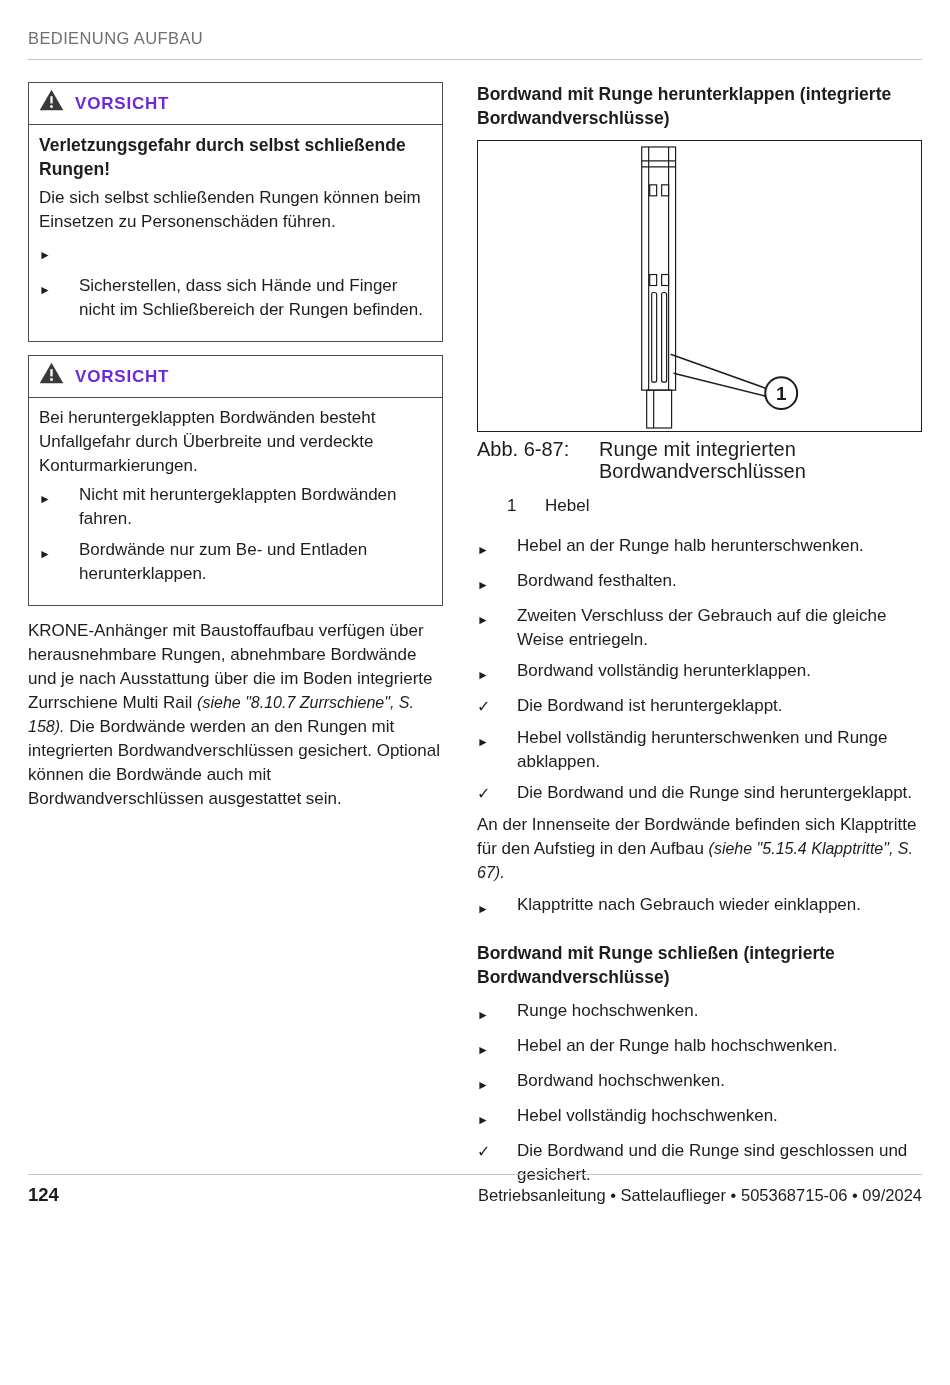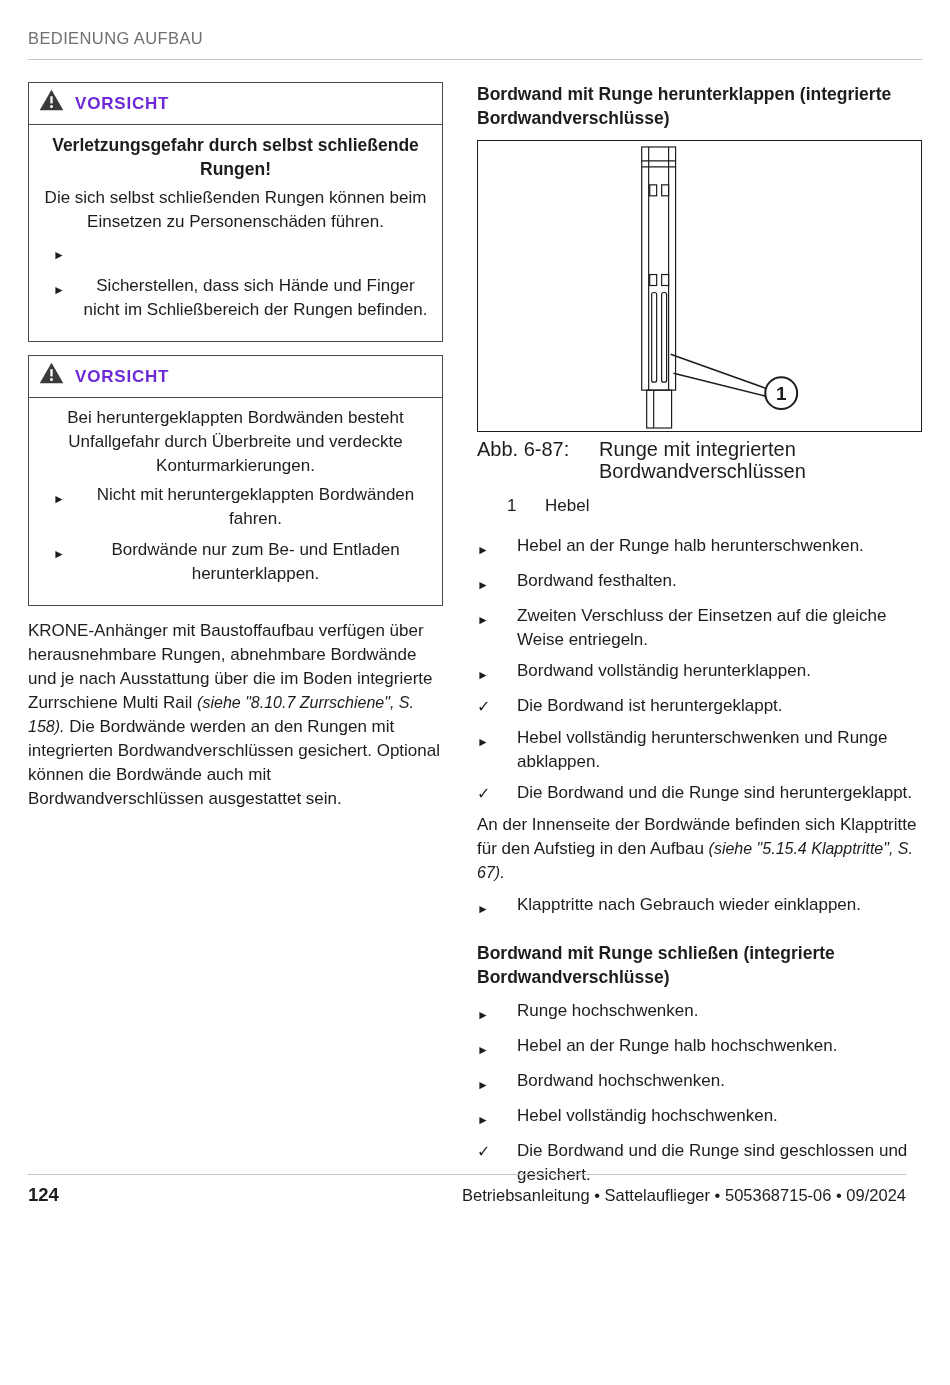--- a/index.html
+++ b/index.html
@@ -17,21 +17,21 @@
 
   
   .columns { display:flex; gap:34px; align-items:flex-start; }
   .col-left { width:415px; flex:0 0 415px; }
   .col-right { flex:1; min-width:0; }
 
   
   .warning { border:1.5px solid #4a4a49; margin-bottom:13px; }
   .warning-head { display:flex; align-items:center; gap:11px; padding:6px 10px; border-bottom:1.5px solid #4a4a49; }
   .warn-label { color:#6d28d9; font-weight:bold; font-size:17px; letter-spacing:0.8px; }
-  .warning-body { padding:8px 10px 12px 10px;text-align:center; }
+  .warning-body { padding:8px 10px 12px 10px; }
   .warn-title { font-weight:bold; font-size:17.5px; line-height:24px; margin-bottom:5px; }
   .warn-text { margin-bottom:5px; }
 
   
   .step { display:flex; margin-bottom:7px; }
   .step .marker { flex:0 0 40px; }
   .marker.action { font-size:12px; padding-top:4px; }
   .marker.check { font-size:16px; padding-top:1px; }
   .step .step-text { flex:1; min-width:0; }
 
@@ -44,21 +44,21 @@
   .figure-box { border:1px solid #1d1d1b; height:292px; margin-bottom:6px; background:#fff; }
   .figure-box svg { display:block; width:100%; height:100%; }
   .caption { display:flex; font-size:20px; line-height:22px; margin-bottom:12px; }
   .cap-label { flex:0 0 122px; }
   .cap-text { flex:1; }
   .legend { display:flex; padding-left:30px; margin-bottom:16px; }
   .legend-num { flex:0 0 38px; }
   .sec-para { margin-bottom:8px; }
 
   
-  footer { position:absolute; left:28px; right:44px; bottom:12px; }
+  footer { position:absolute; left:28px; right:28px; bottom:12px; }
   .foot-rule { border:none; border-top:1.5px solid #c2c7cc; }
   .footer-row { display:flex; justify-content:space-between; align-items:baseline; padding-top:8px; }
   .page-num { font-weight:bold; font-size:18.5px; }
   .footer-text { font-size:16.5px; }
 </style>
 </head>
 <body>
 
 <div class="page">
 
@@ -173,21 +173,21 @@
         <div class="step">
           <span class="marker action">►</span>
           <div class="step-text">Hebel an der Runge halb herunterschwenken.</div>
         </div>
         <div class="step">
           <span class="marker action">►</span>
           <div class="step-text">Bordwand festhalten.</div>
         </div>
         <div class="step">
           <span class="marker action">►</span>
-          <div class="step-text">Zweiten Verschluss der Einsetzen auf die gleiche Weise entriegeln.</div>
+          <div class="step-text">Zweiten Verschluss der Gebrauch auf die gleiche Weise entriegeln.</div>
         </div>
         <div class="step">
           <span class="marker action">►</span>
           <div class="step-text">Bordwand vollständig herunterklappen.</div>
         </div>
         <div class="step">
           <span class="marker check">✓</span>
           <div class="step-text">Die Bordwand ist heruntergeklappt.</div>
         </div>
         <div class="step">

